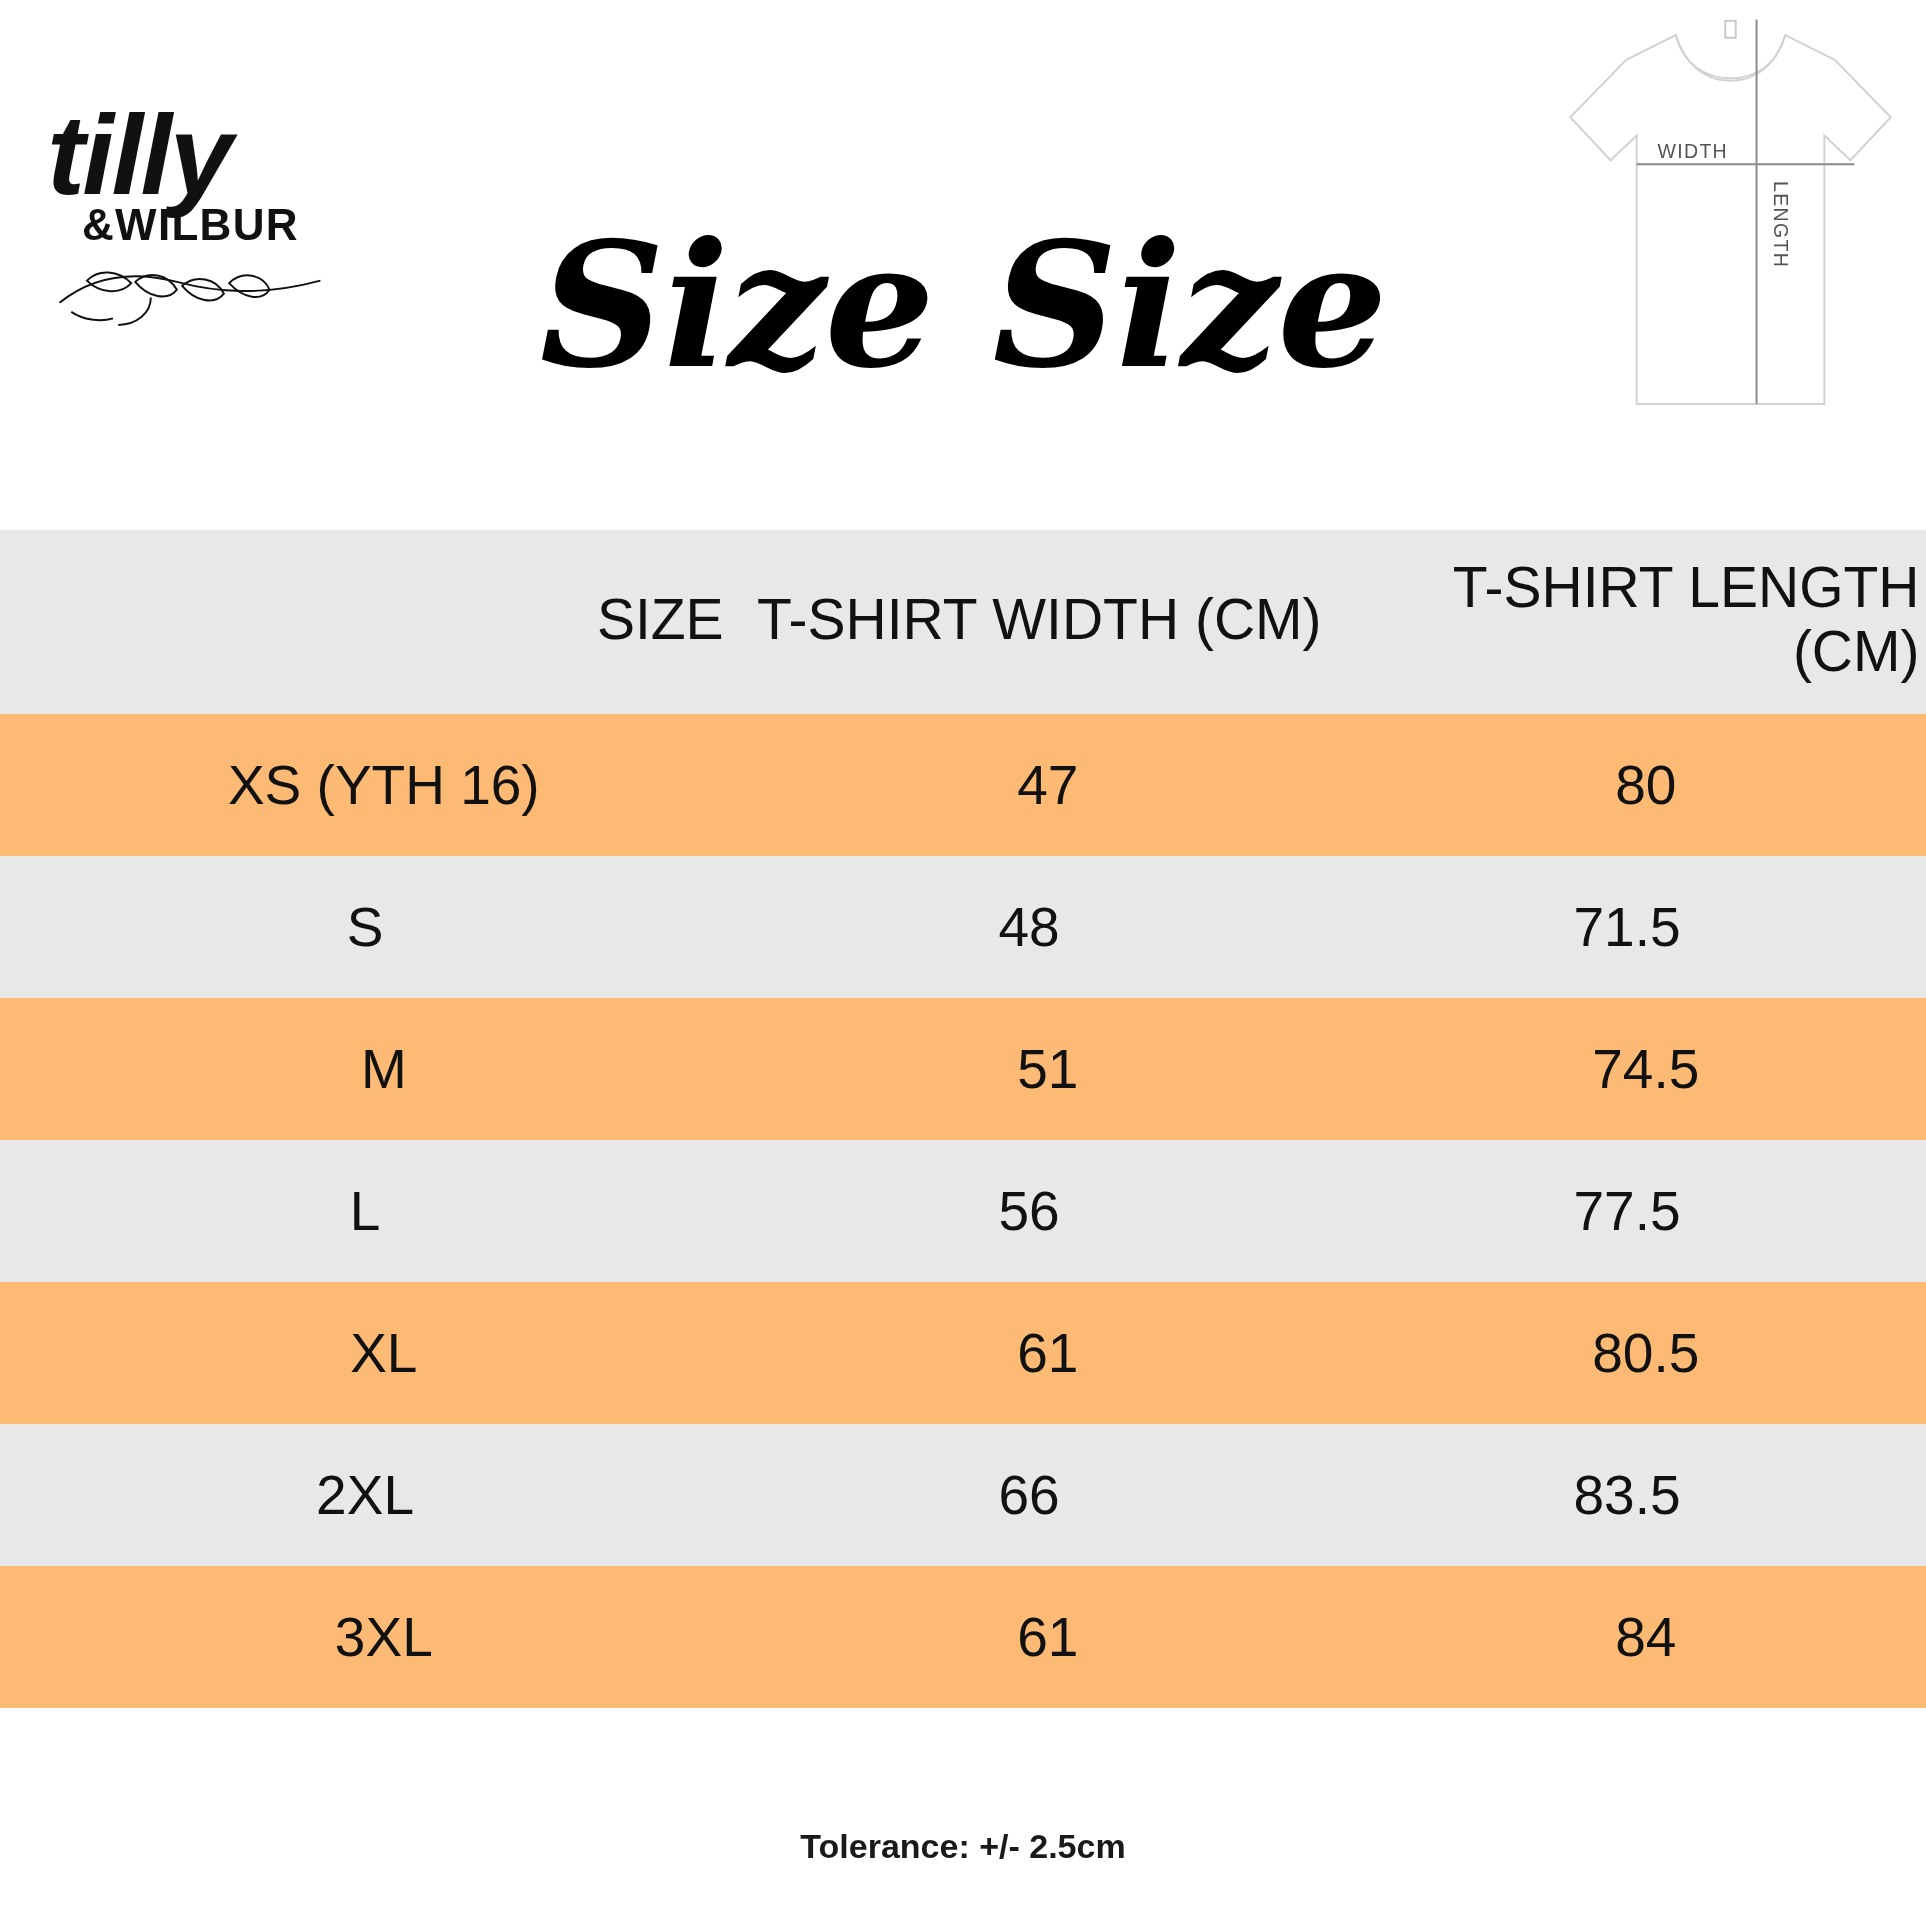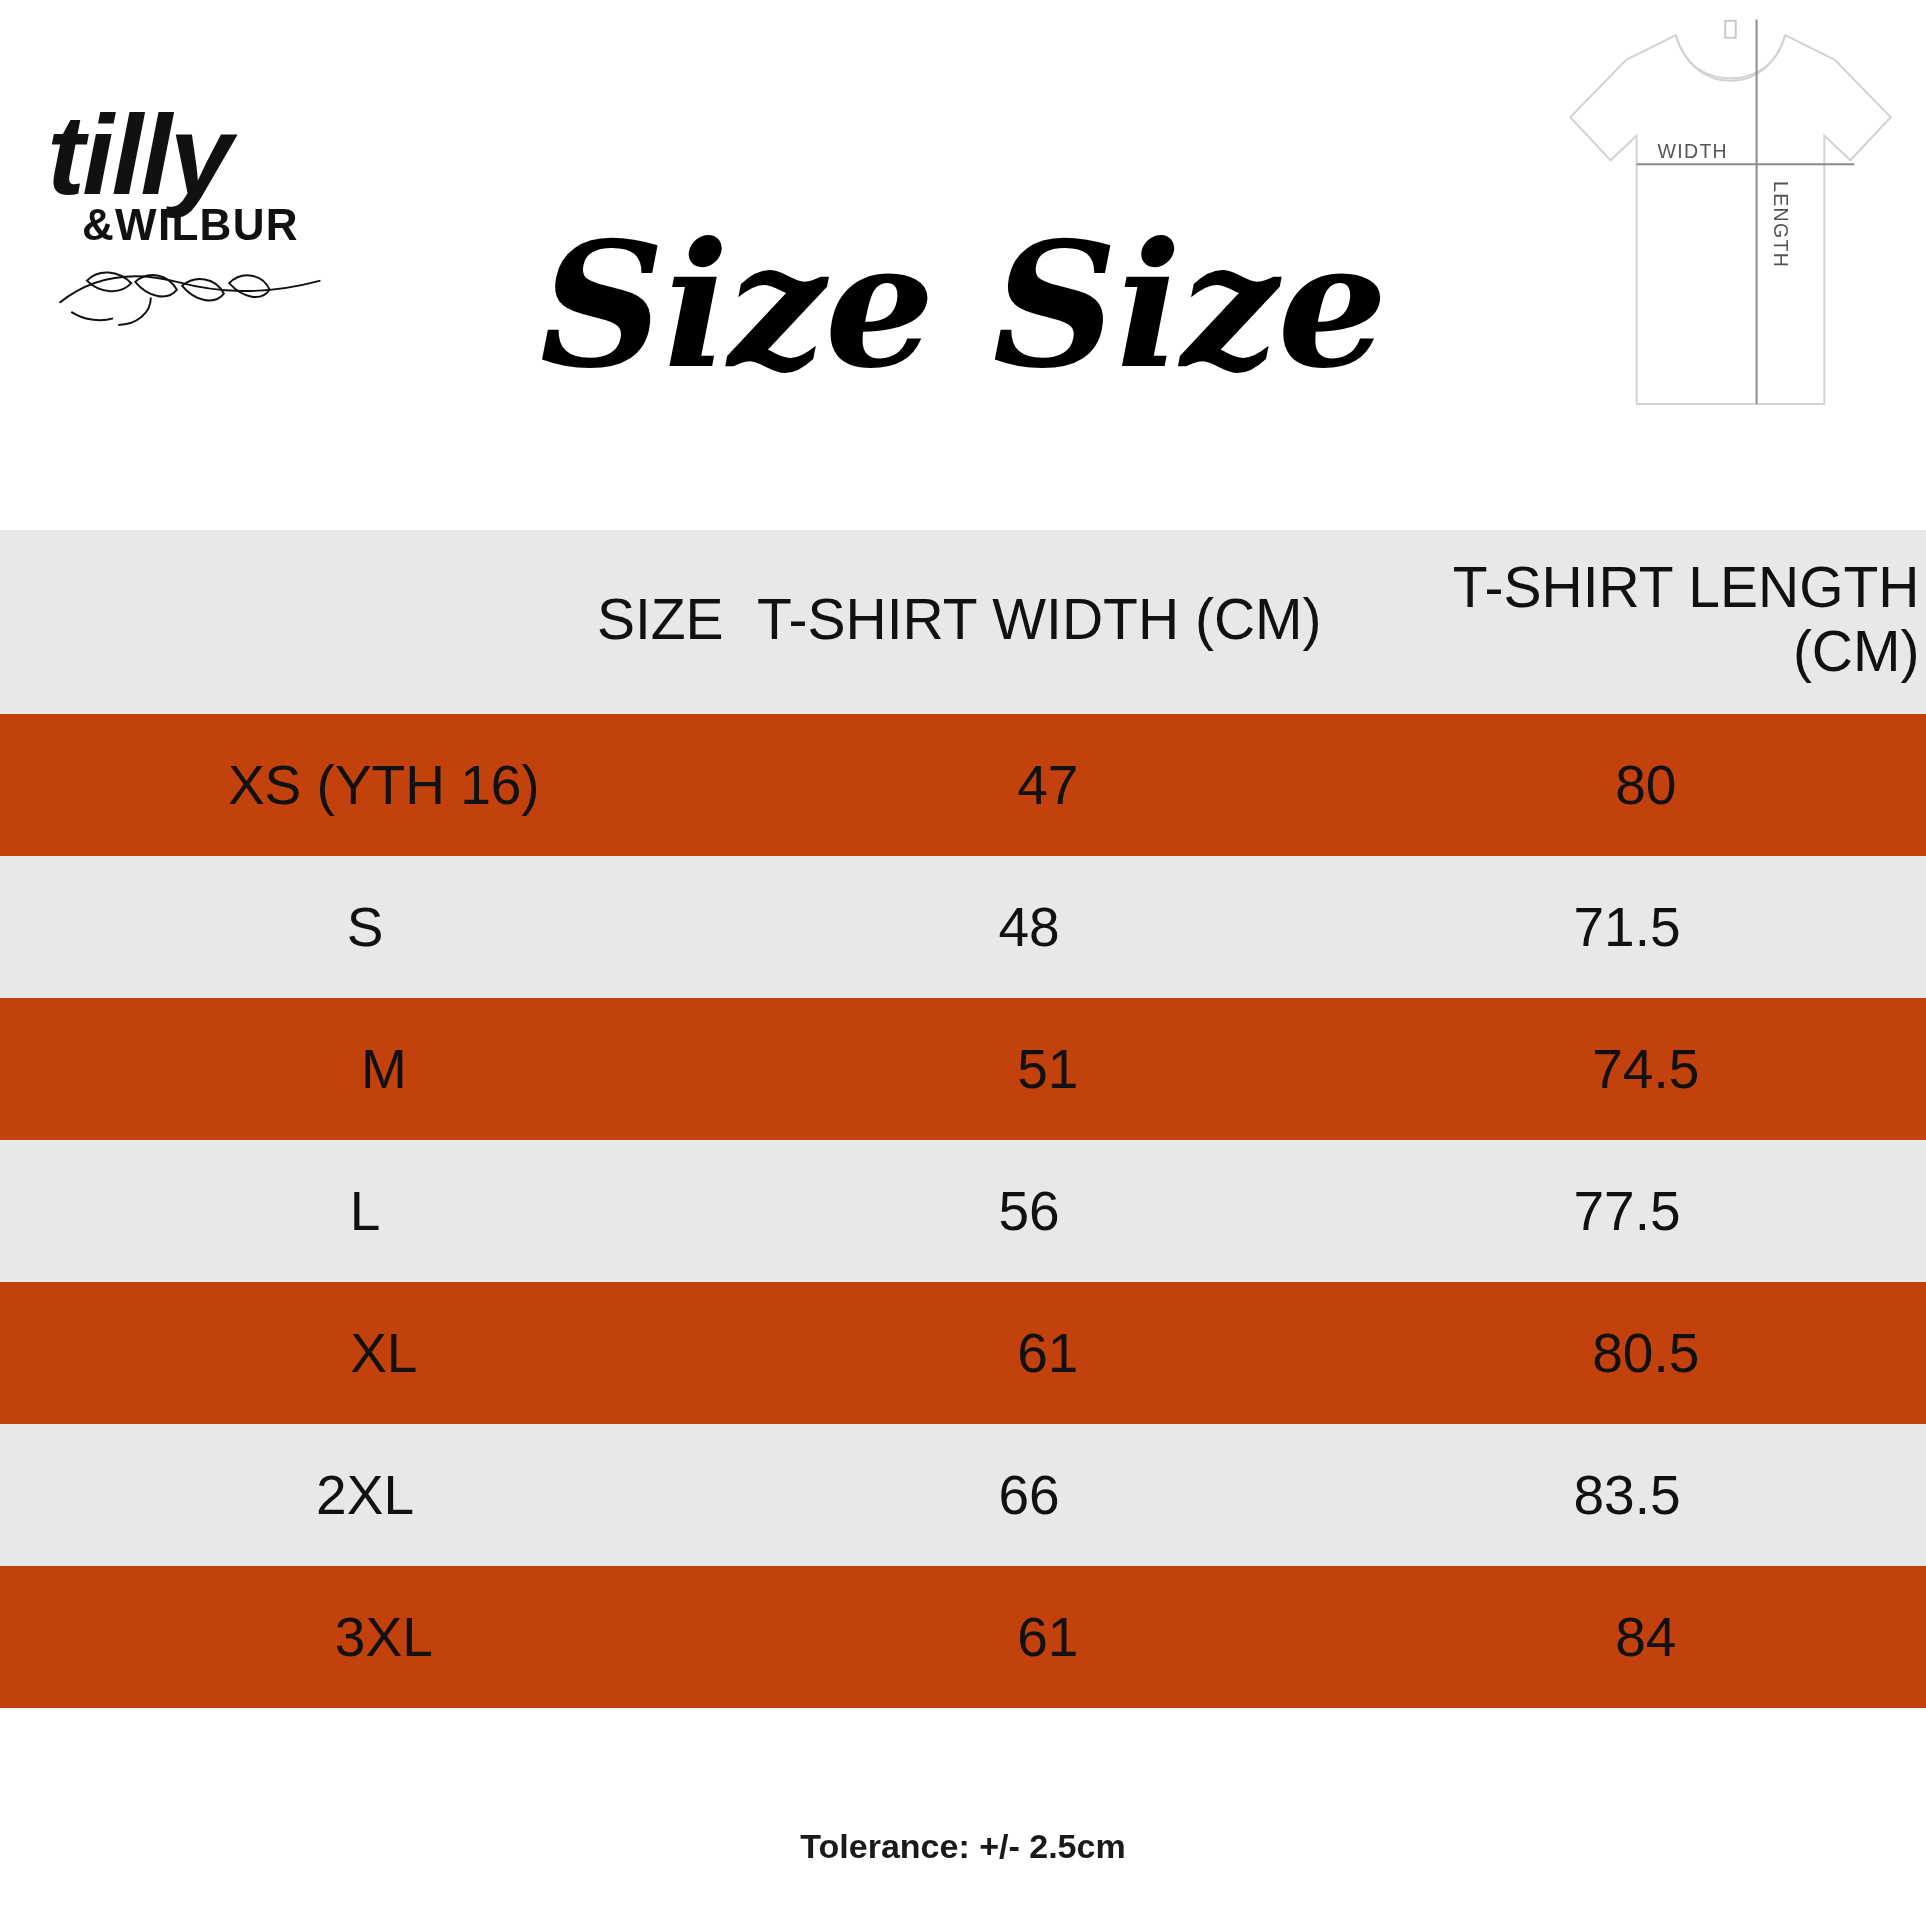--- a/index.html
+++ b/index.html
@@ -118,21 +118,21 @@
   table.size-table tbody td {
     font-size: 55px;
     font-weight: normal;
     padding: 23.5px 6.5px;
     height: 95px;
   }
   table.size-table tbody tr.shade td {
     background: #e8e8e8;
   }
   table.size-table tbody tr.plain td {
-    background: #c2410c;
+    background: #fdba74;
     padding-left: 44px;
   }
   .col-size { width: 38%; }
   .col-width { width: 31%; }
   .col-length { width: 31%; }
 
   
   .tolerance {
     position: absolute;
     left: 0;

